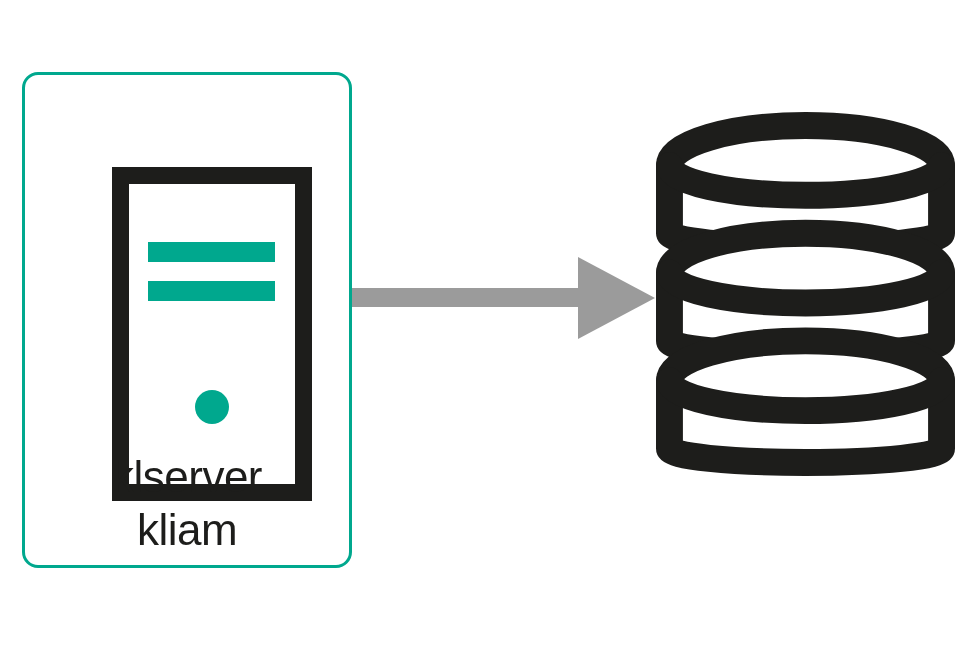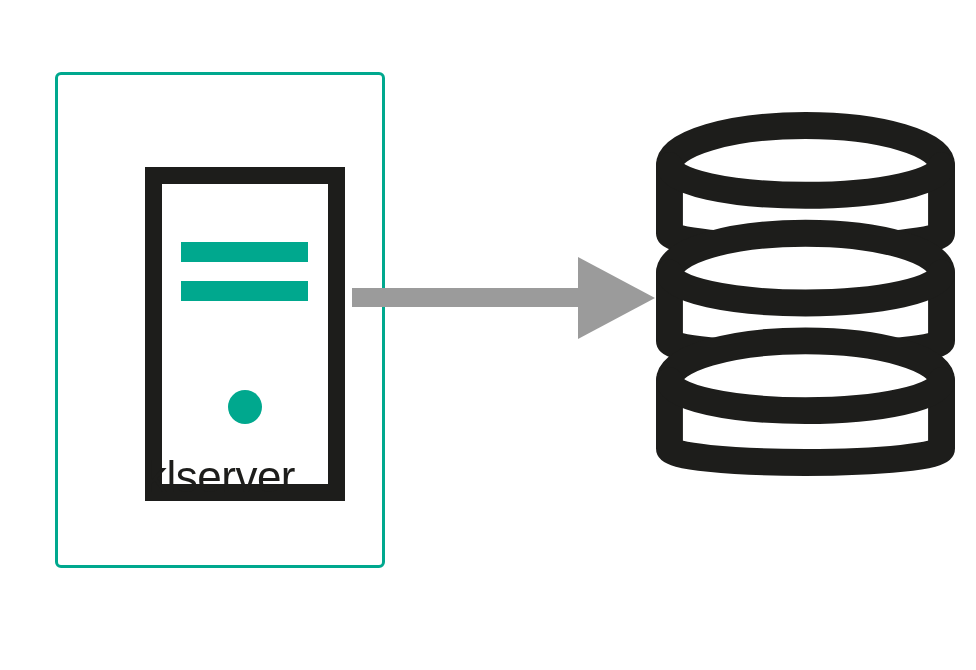--- a/index.html
+++ b/index.html
@@ -16,23 +16,22 @@
     background:var(--bg);
     overflow:hidden;
     font-family:"Liberation Sans", sans-serif;
   }
   
   .server-card{
     position:absolute;
     left:22px;top:72px;
     width:330px;height:496px;
     border:3px solid var(--teal);
-    border-radius:6px;
+    border-radius:16px;
     background:var(--bg);
-    margin-left:33px;
   }
   .server-icon{
     position:absolute;
     left:87px;top:92px;
     width:200px;height:334px;
     color:var(--ink);
   }
   .server-label{
     position:absolute;
     left:22px;top:450px;
@@ -73,20 +72,21 @@
 
         <rect x="36" y="75" width="127" height="20" fill="var(--teal)"></rect>
         <rect x="36" y="114" width="127" height="20" fill="var(--teal)"></rect>
 
         <circle cx="100" cy="240" r="17" fill="var(--teal)"></circle>
       </svg>
     </div>
 
     <div class="server-label" style="position:absolute;left:-3px;top:375px;width:330px;">
       <div>klserver</div>
+      <div>kliam</div>
     </div>
   </div>
 
   <div class="arrow">
     <svg viewBox="0 0 303 86" aria-hidden="true">
       <rect x="0" y="33" width="238" height="19" fill="currentColor"></rect>
       <polygon points="226,2 226,84 303,43" fill="currentColor"></polygon>
     </svg>
   </div>
 

